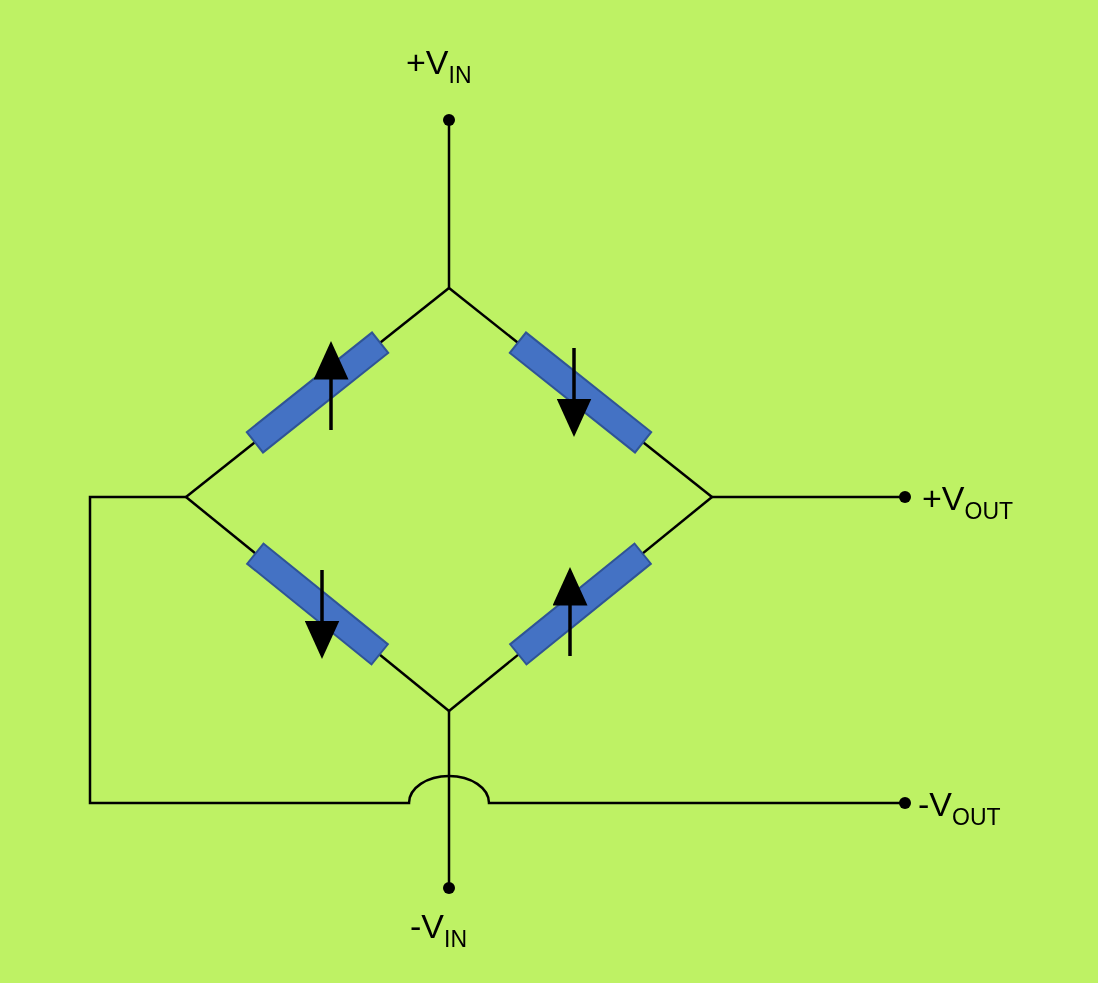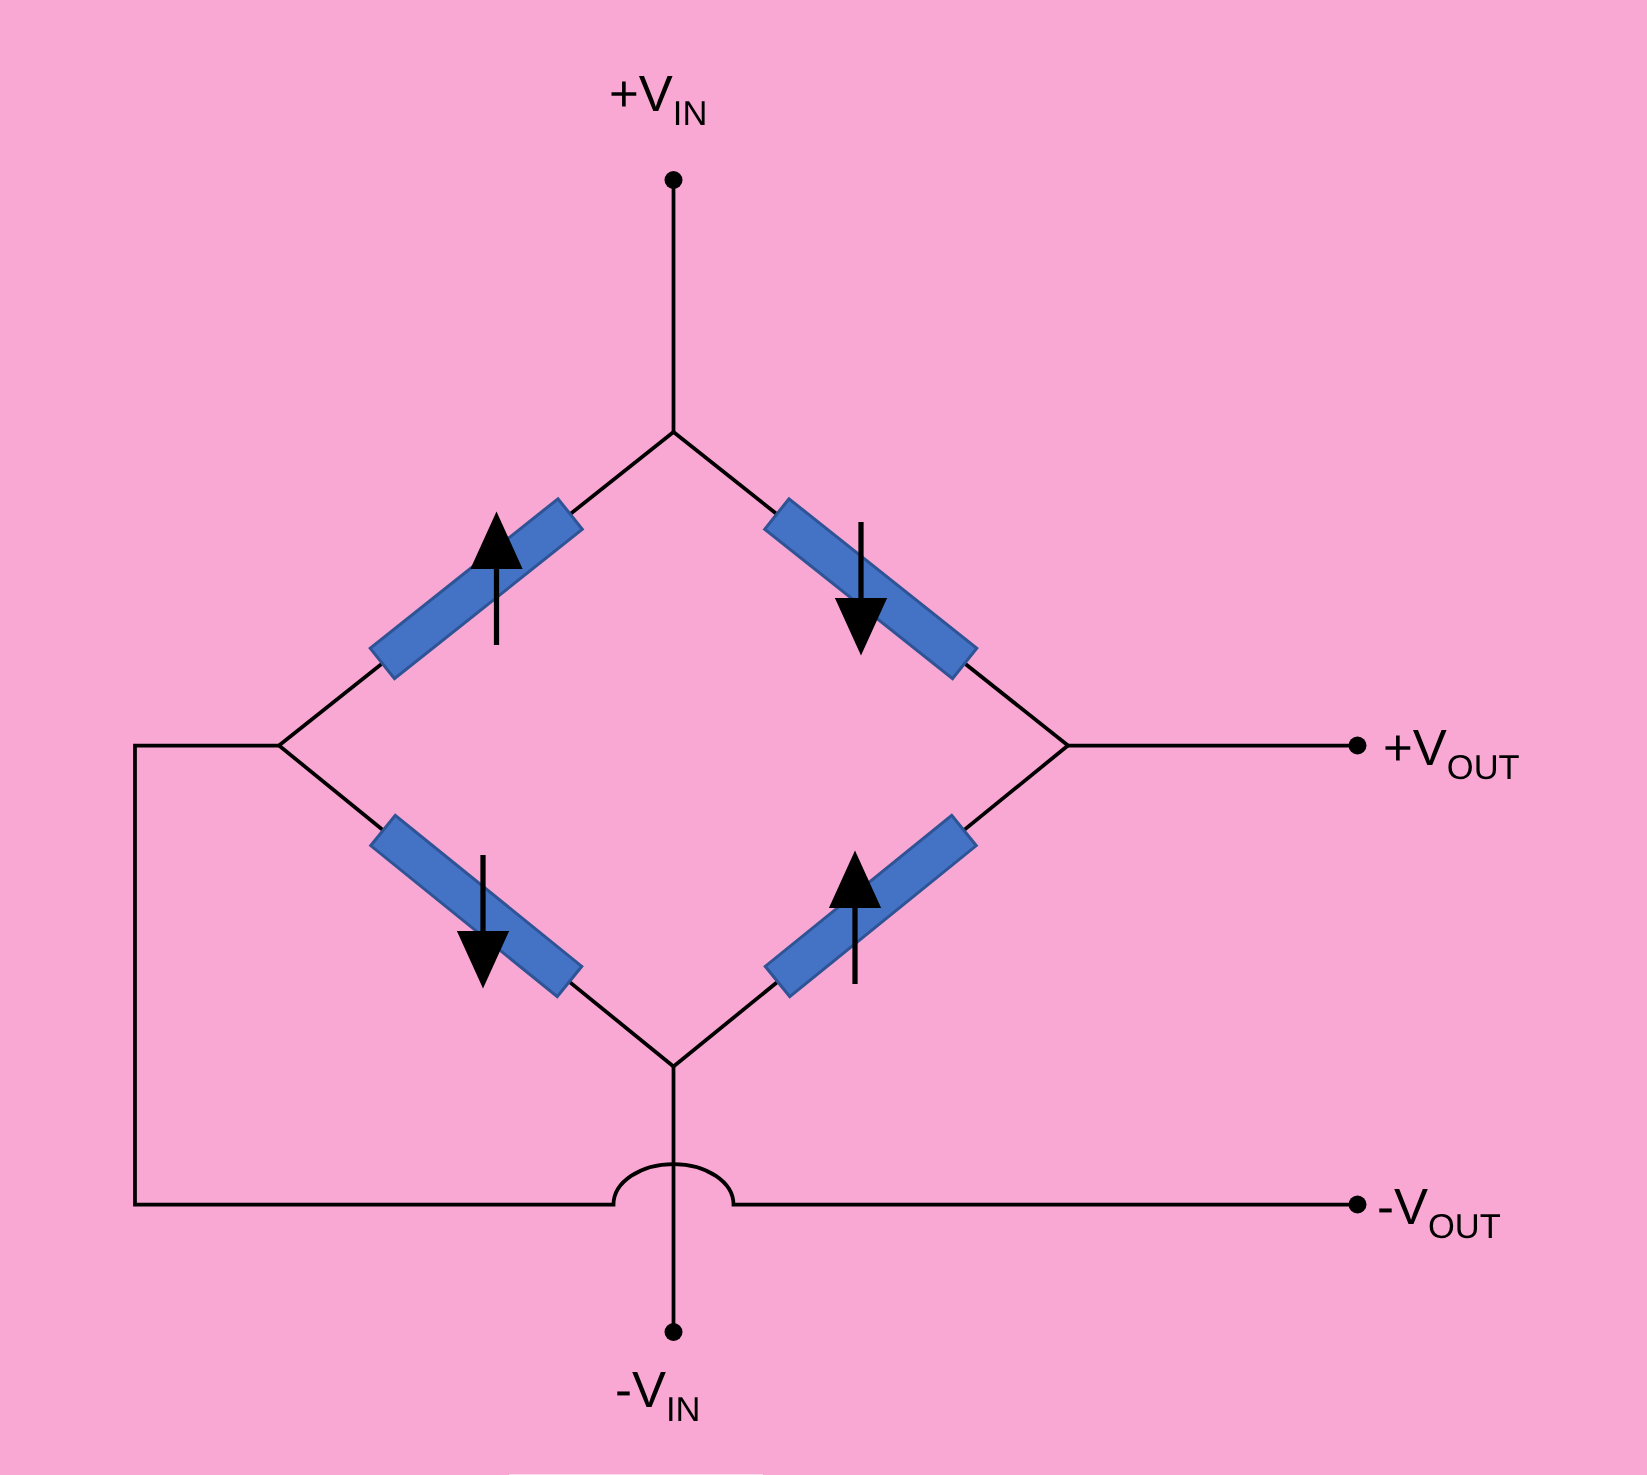--- a/index.html
+++ b/index.html
@@ -4,21 +4,21 @@
 <style>
   html, body {
     margin: 0;
     padding: 0;
     background: #ffffff;
   }
   .canvas {
     position: relative;
     width: 1098px;
     height: 983px;
-    background: #f9a8d4;
+    background: #bef264;
     font-family: "Liberation Sans", sans-serif;
     text-align: right;
   }
   svg text {
     font-family: "Liberation Sans", sans-serif;
     fill: #000000;
   }
   .terminal-label {
     font-size: 34px;
   }

